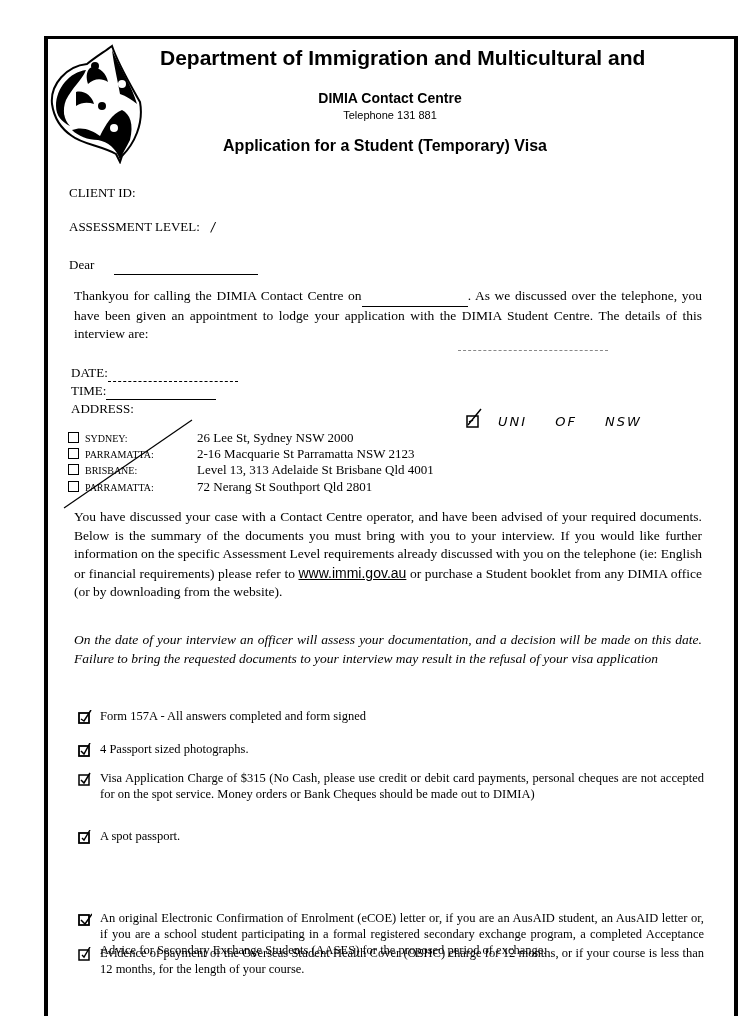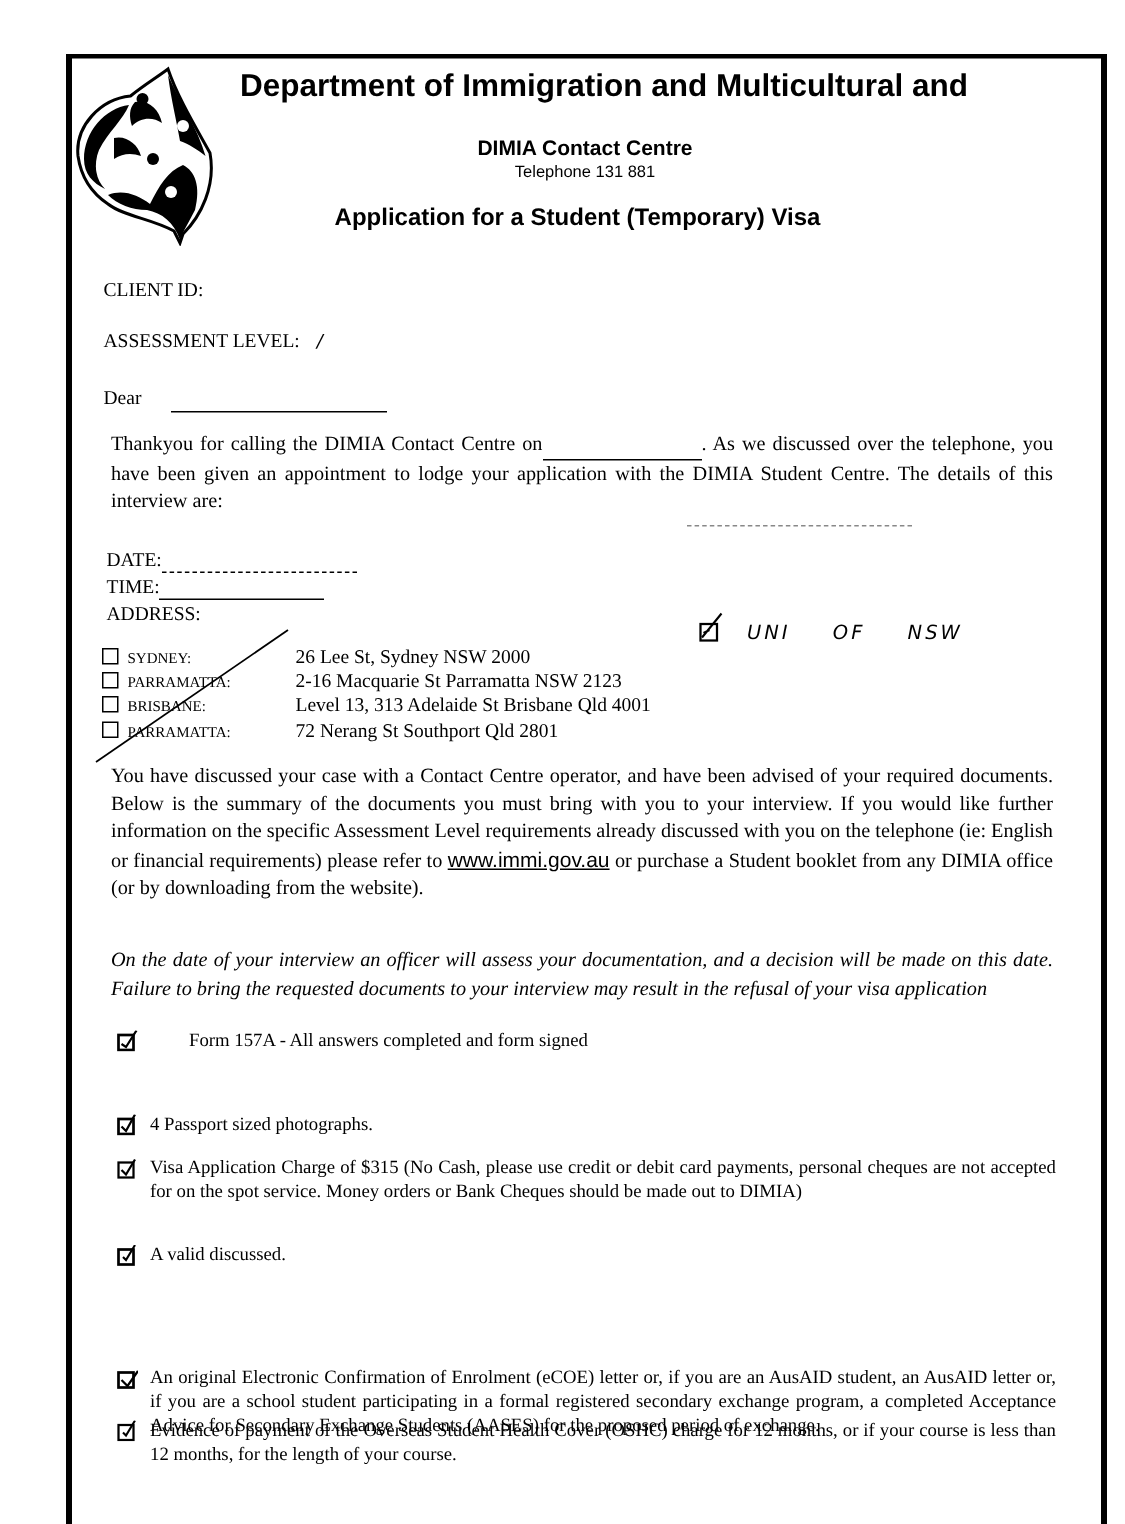--- a/index.html
+++ b/index.html
@@ -112,21 +112,21 @@
 </svg>
 
 <div class="para" style="top:508px; width:628px;">
   <span>You have discussed your case with a Contact Centre operator, and have been advised of your required documents. Below is the summary of the documents you must bring with you to your interview. If you would like further information on the specific Assessment Level requirements already discussed with you on the telephone (ie: English or financial requirements) please refer to</span>
   <span class="url">www.immi.gov.au</span>
   <span>or purchase a Student booklet from any DIMIA office (or by downloading from the website).</span>
 </div>
 
 <div class="para italic" style="top:631px;">On the date of your interview an officer will assess your documentation, and a decision will be made on this date. Failure to bring the requested documents to your interview may result in the refusal of your visa application</div>
 
-<div class="check-item" style="top:685px;padding-left:26px;">
+<div class="check-item" style="top:708px;">
   <svg class="cbox" viewBox="0 0 14 14">
       <rect x="1" y="3" width="10" height="10" fill="none" stroke="#000" stroke-width="1.8"></rect>
       <path d="M3,9 L6,11 L13,0" stroke="#000" stroke-width="1.5" fill="none"></path>
     </svg>
   <span class="ctext">Form 157A - All answers completed and form signed</span>
 </div>
 <div class="check-item" style="top:741px;">
   <svg class="cbox" viewBox="0 0 14 14">
       <rect x="1" y="3" width="10" height="10" fill="none" stroke="#000" stroke-width="1.8"></rect>
       <path d="M3,8 L6,11 L12,0" stroke="#000" stroke-width="1.5" fill="none"></path>
@@ -138,21 +138,21 @@
       <rect x="1" y="3" width="10" height="10" fill="none" stroke="#000" stroke-width="1.5"></rect>
       <path d="M3,8 L6,11 L12,1" stroke="#000" stroke-width="1.5" fill="none"></path>
     </svg>
   <span class="ctext">Visa Application Charge of $315 (No Cash, please use credit or debit card payments, personal cheques are not accepted for on the spot service. Money orders or Bank Cheques should be made out to DIMIA)</span>
 </div>
 <div class="check-item" style="top:828px;">
   <svg class="cbox" viewBox="0 0 14 14">
       <rect x="1" y="3" width="10" height="10" fill="none" stroke="#000" stroke-width="1.8"></rect>
       <path d="M4,8 L6,10 L12,0" stroke="#000" stroke-width="1.4" fill="none"></path>
     </svg>
-  <span class="ctext">A valid discussed.</span>
+  <span class="ctext">A spot passport.</span>
 </div>
 <div class="check-item" style="top:910px;">
   <svg class="cbox" viewBox="0 0 14 14">
       <rect x="1" y="3" width="10" height="10" fill="none" stroke="#000" stroke-width="1.8"></rect>
       <path d="M3,8 L7,12 L14,2" stroke="#000" stroke-width="1.5" fill="none"></path>
     </svg>
   <span class="ctext">An original Electronic Confirmation of Enrolment (eCOE) letter or, if you are an AusAID student, an AusAID letter or, if you are a school student participating in a formal registered secondary exchange program, a completed Acceptance Advice for Secondary Exchange Students (AASES) for the proposed period of exchange.</span>
 </div>
 <div class="check-item" style="top:945px;">
   <svg class="cbox" viewBox="0 0 14 14">

